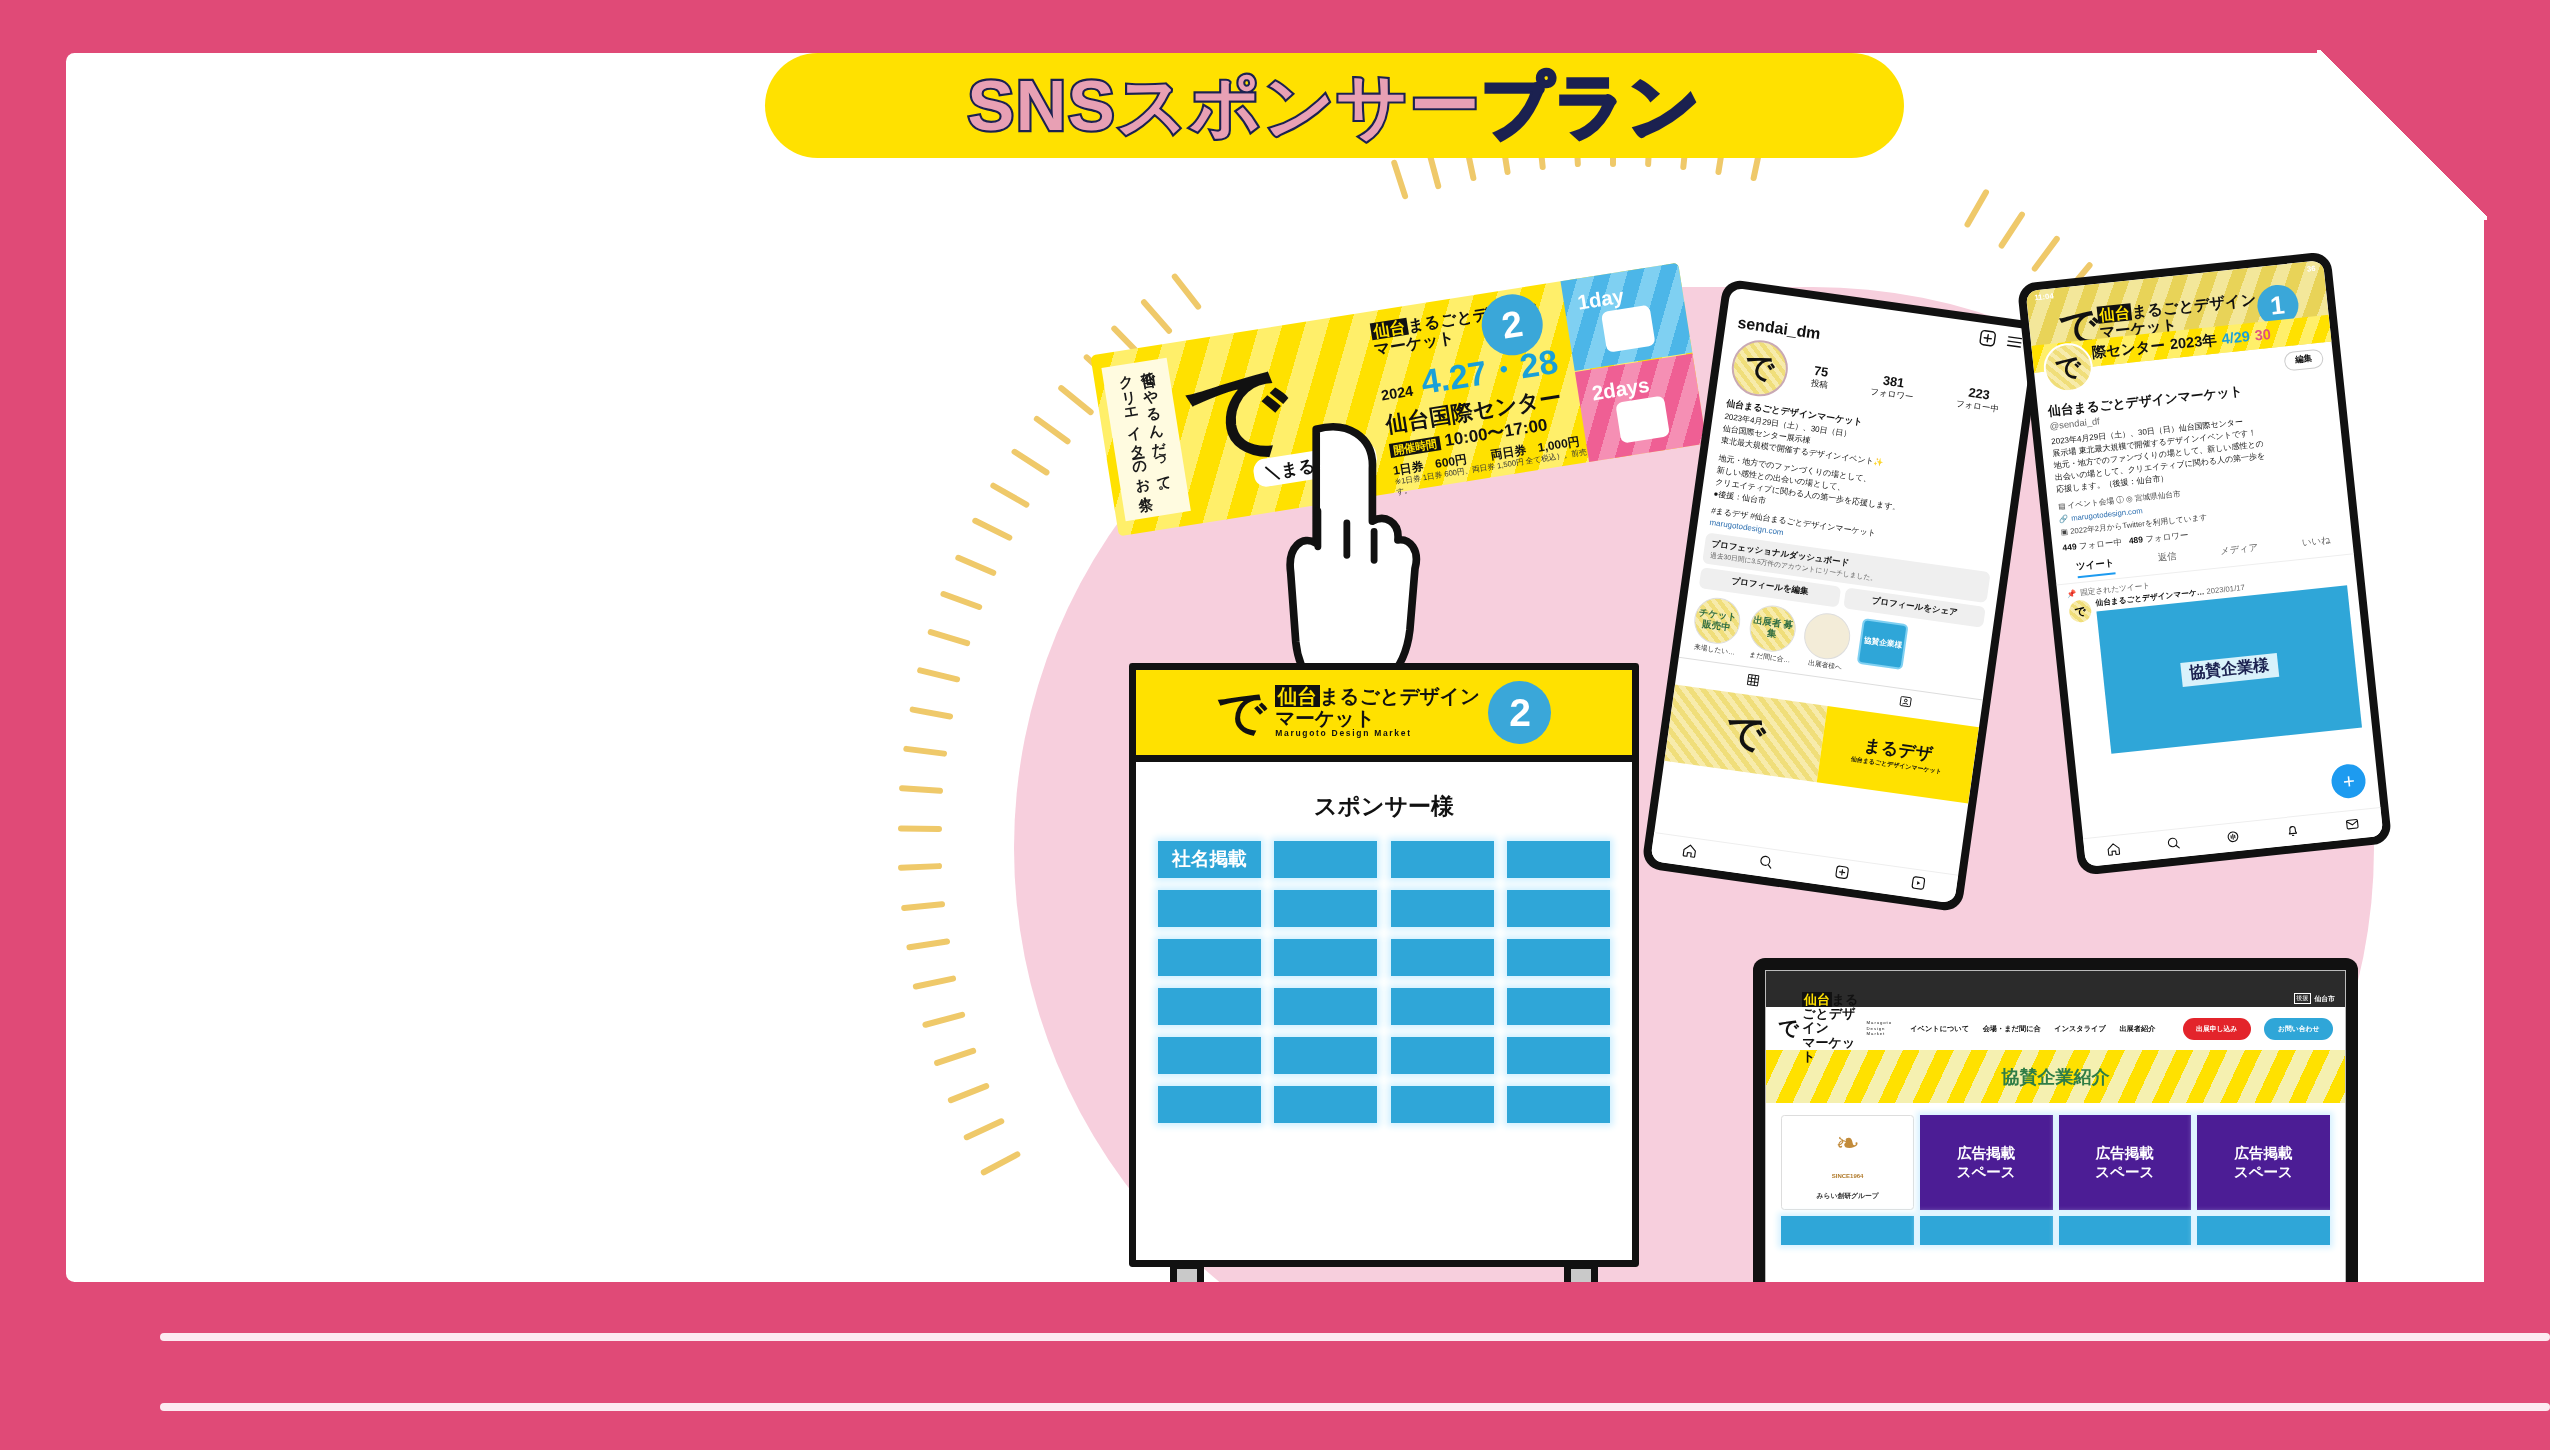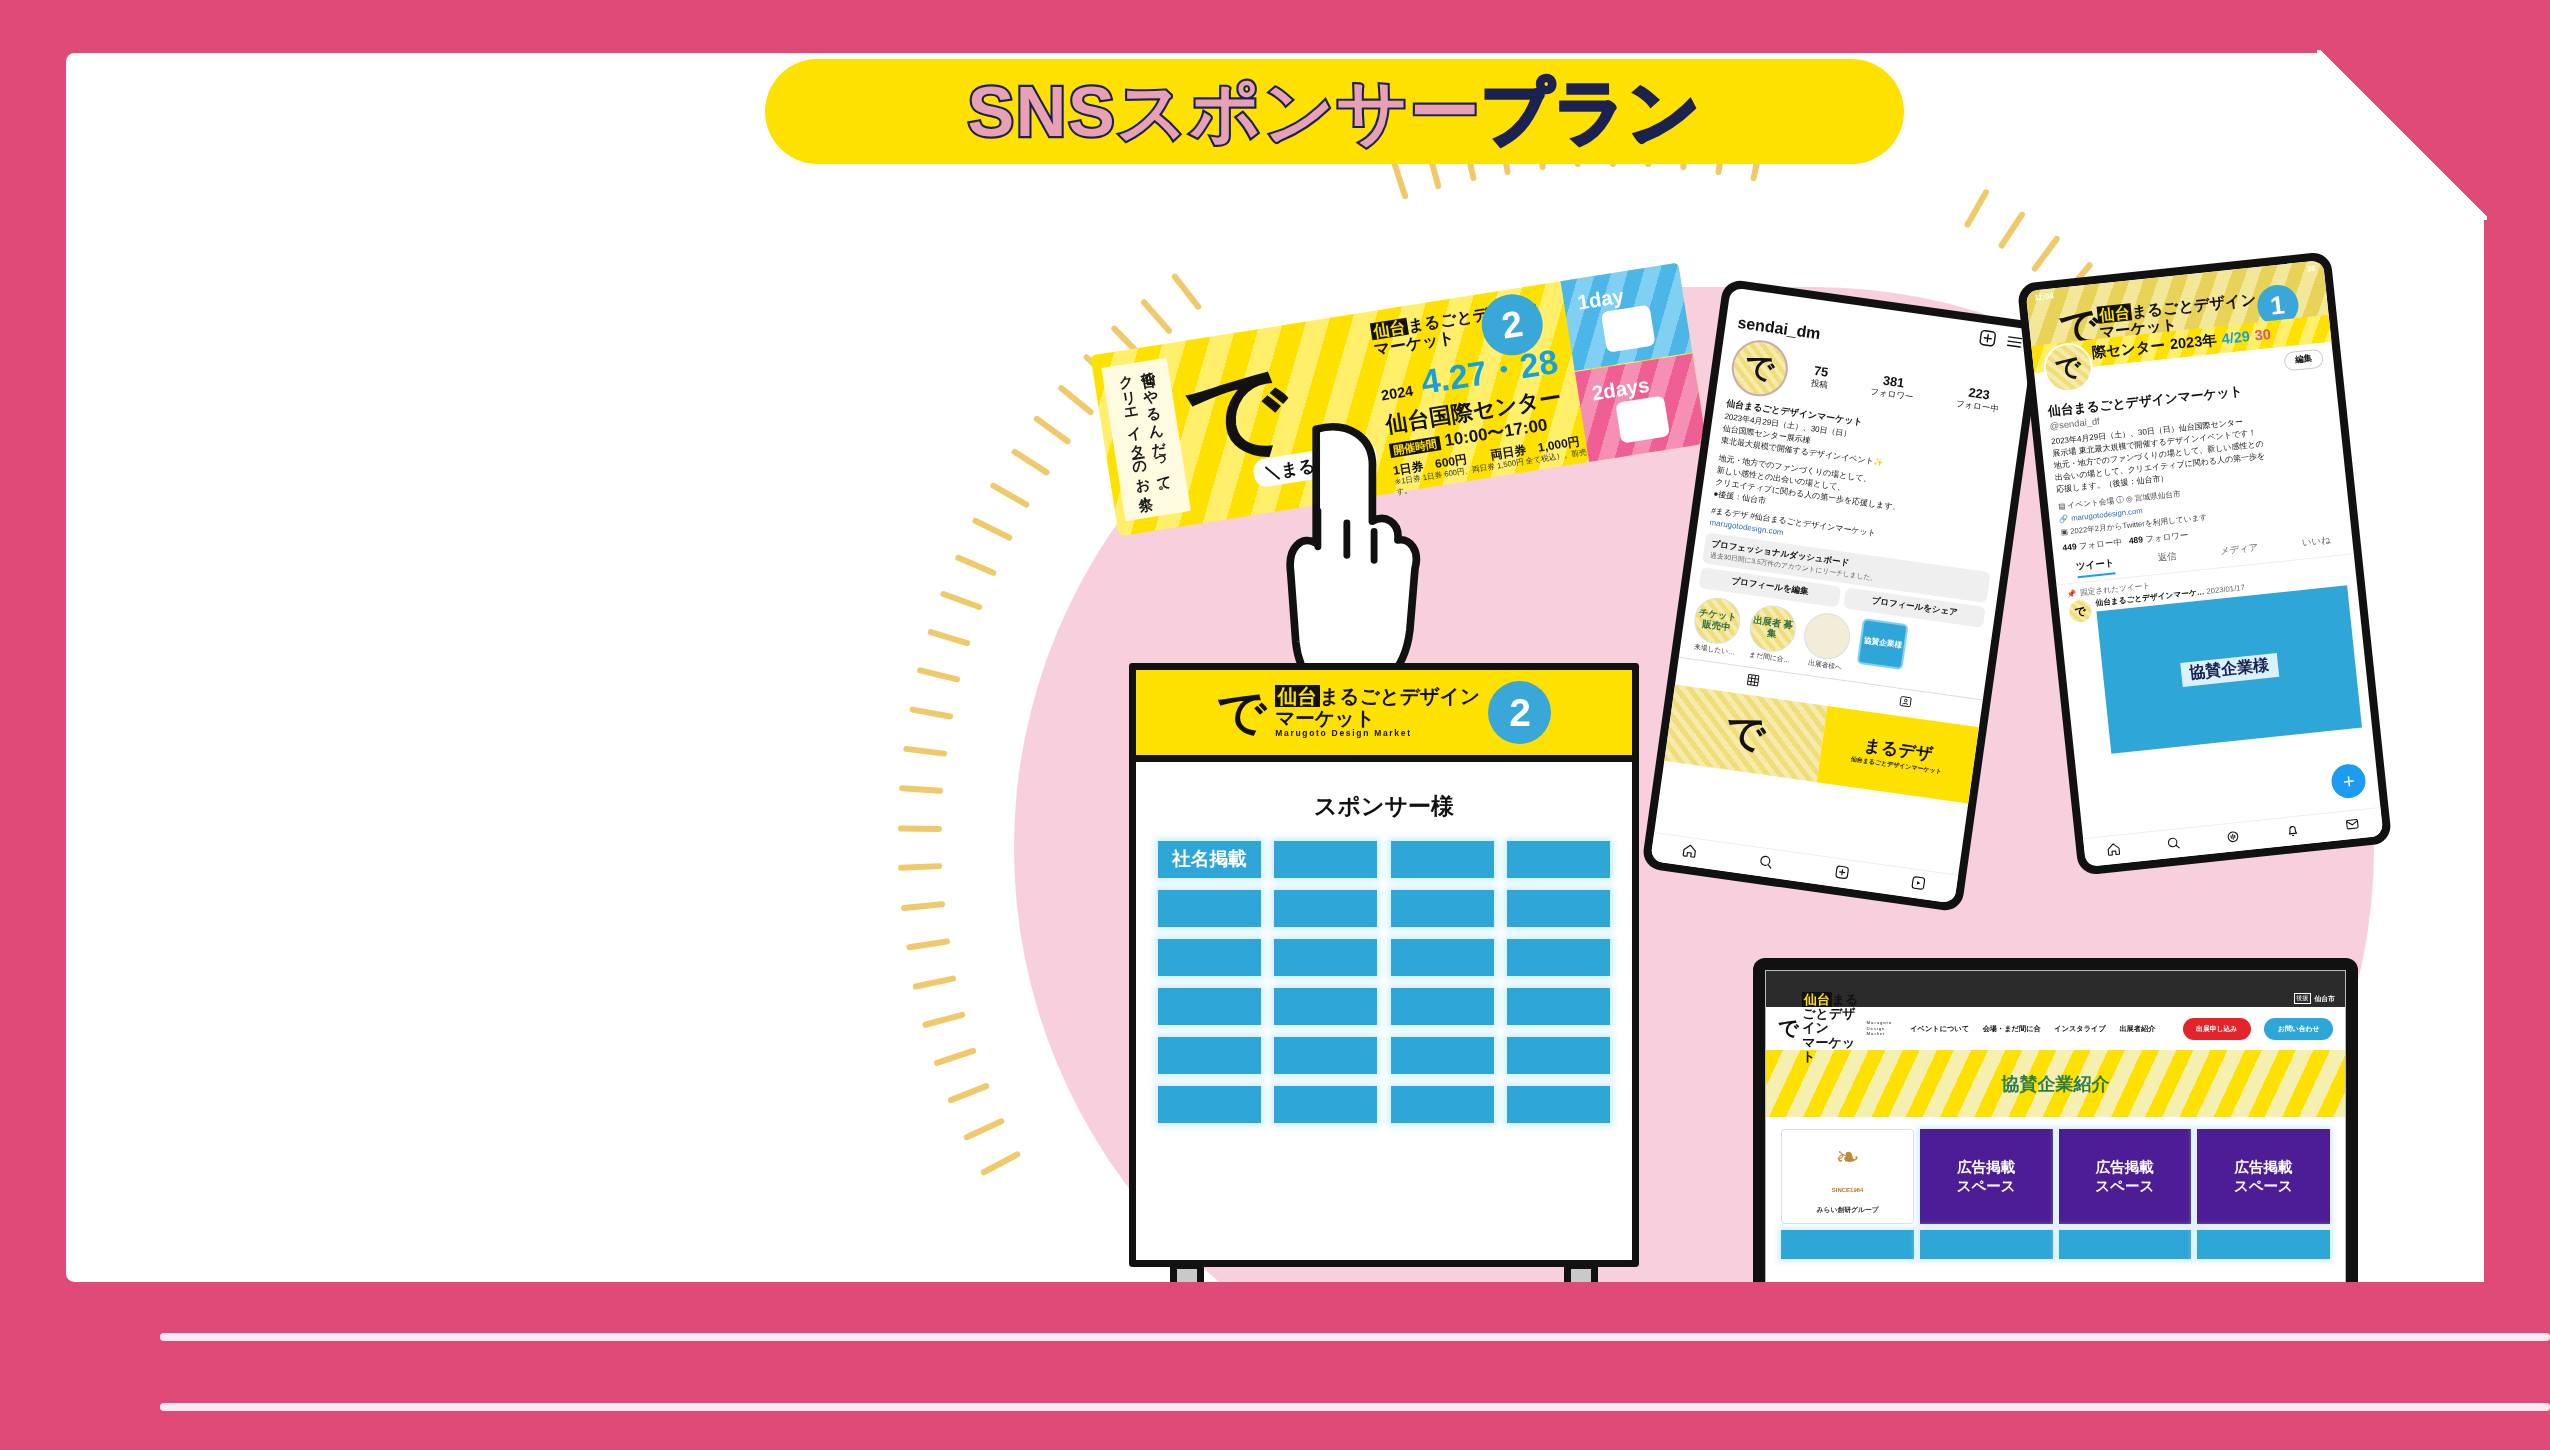--- a/index.html
+++ b/index.html
@@ -49,21 +49,21 @@
     height: 7.7px;
     background: #fde9f1;
     border-radius: 4.3px;
   }
   #band-line-1 { top: 51px; }
   #band-line-2 { top: 121px; }
 
   
   #title-banner {
     position: absolute;
-    left: 765px; top: 59px;
+    left: 765px; top: 53px;
     width: 1139px; height: 105px;
     background: #ffe100;
     border-radius: 53px;
     display: flex; align-items: center; justify-content: center;
   }
   #title-text {
     font-size: 70px;
     font-weight: 900;
     letter-spacing: 1.7px;
     white-space: nowrap;
@@ -454,21 +454,21 @@
   .site-logo .l1 { font-size: 20.4px; font-weight:900; color:#111; line-height:1; }
   .site-logo .l2 { font-size: 13px; font-weight:900; color:#111; line-height:1.1; }
   .site-logo .l2 .blk { background:#111;color:#ffe100;padding:0 1.7px;}
   .site-logo .l3 { font-size: 4.3px; color:#111; letter-spacing:0.9px; line-height:1.3;}
   .site-nav .item { font-size: 7.2px; font-weight:700; color:#111; white-space:nowrap; }
   .site-nav .spacer { flex: 1; }
   .site-btn { border-radius: 12px; padding: 6px 13.6px; font-size: 6.8px; color:#fff; font-weight:700; white-space:nowrap; }
   .btn-red { background:#e3242b; }
   .btn-blue { background:#2fa6d8; }
   .site-banner {
-    height: 67px;
+    height: 53px;
     background: repeating-linear-gradient(115deg,#ffe100 0 15.3px,#f5f0b0 15.3px 31px);
     display:flex; align-items:center; justify-content:center;
     font-size: 18px; font-weight: 900; color: #2f7d46;
   }
   .site-grid {
     display:grid; grid-template-columns: repeat(4, 1fr); gap: 6px; padding: 12px 15.3px 0 15.3px;
   }
   .site-card {
     height: 95px; background:#4c1d95;
     display:flex; flex-direction:column; align-items:center; justify-content:center;

